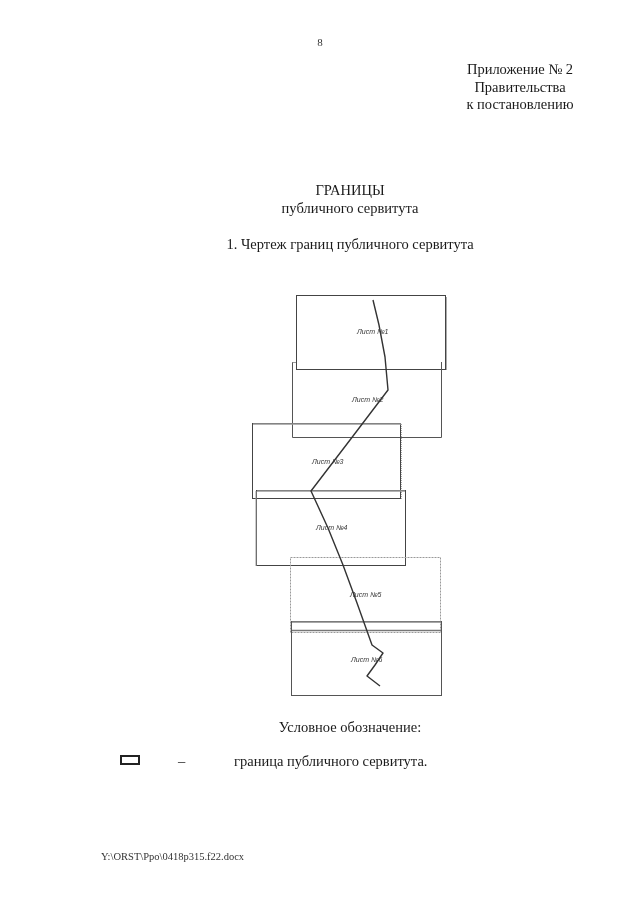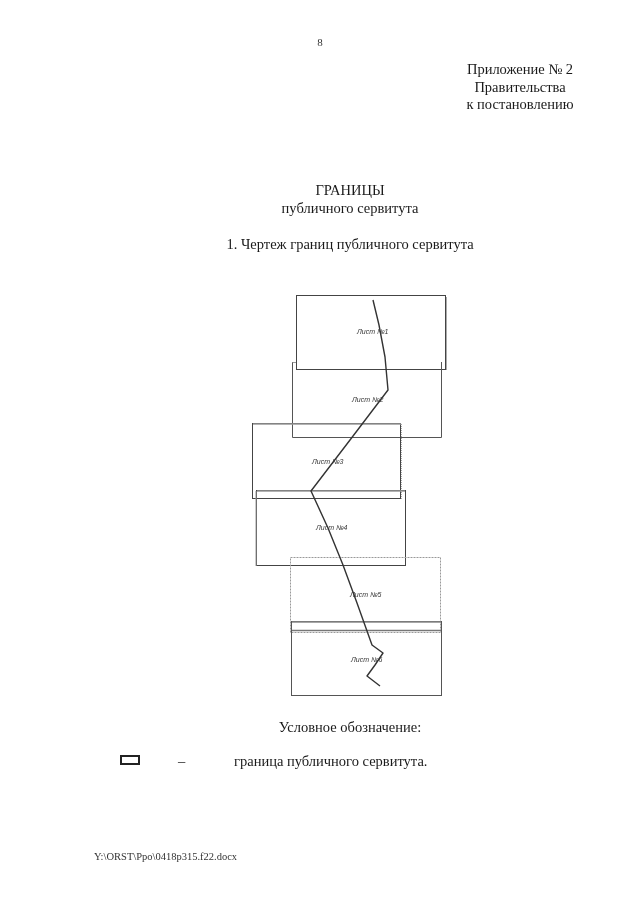--- a/index.html
+++ b/index.html
@@ -14,21 +14,21 @@
     .title { left: 0; width: 700px; top: 181px; text-align: center; font-size: 14.5px; line-height: 18px; }
     .subtitle { left: 0; width: 700px; top: 199px; text-align: center; font-size: 14.5px; line-height: 18px; }
     .section-heading { left: 0; width: 700px; top: 235px; text-align: center; font-size: 14.5px; line-height: 18px; }
     .drawing { left: 0; top: 0; width: 640px; height: 905px; }
     .sheet-label { font-family: "Liberation Sans", "DejaVu Sans", sans-serif; font-size: 7px; fill: #333; font-style: italic; }
     .legend-heading { left: 0; width: 700px; top: 718px; text-align: center; font-size: 14.5px; line-height: 18px; }
     .legend-row { top: 752px; left: 118px; height: 20px; }
     .legend-symbol { position: absolute; left: 2px; top: 3px; width: 20px; height: 10px; border: 2px solid #222; box-sizing: border-box; }
     .legend-dash { position: absolute; left: 60px; top: 0; font-size: 14.5px; line-height: 18px; }
     .legend-text { position: absolute; left: 82px; top: 0; font-size: 14.5px; line-height: 18px; white-space: nowrap; margin-left: 34px; }
-    .footer-path { left: 94px; top: 851px; font-size: 10.5px; color: #333; white-space: nowrap; }
+    .footer-path { left: 101px; top: 851px; font-size: 10.5px; color: #333; white-space: nowrap; }
   </style>
 </head>
 <body>
 
 <div class="abs page-number">8</div>
 
 <div class="abs appendix">
   <div>Приложение № 2</div>
   <div>Правительства</div>
   <div>к постановлению</div>

